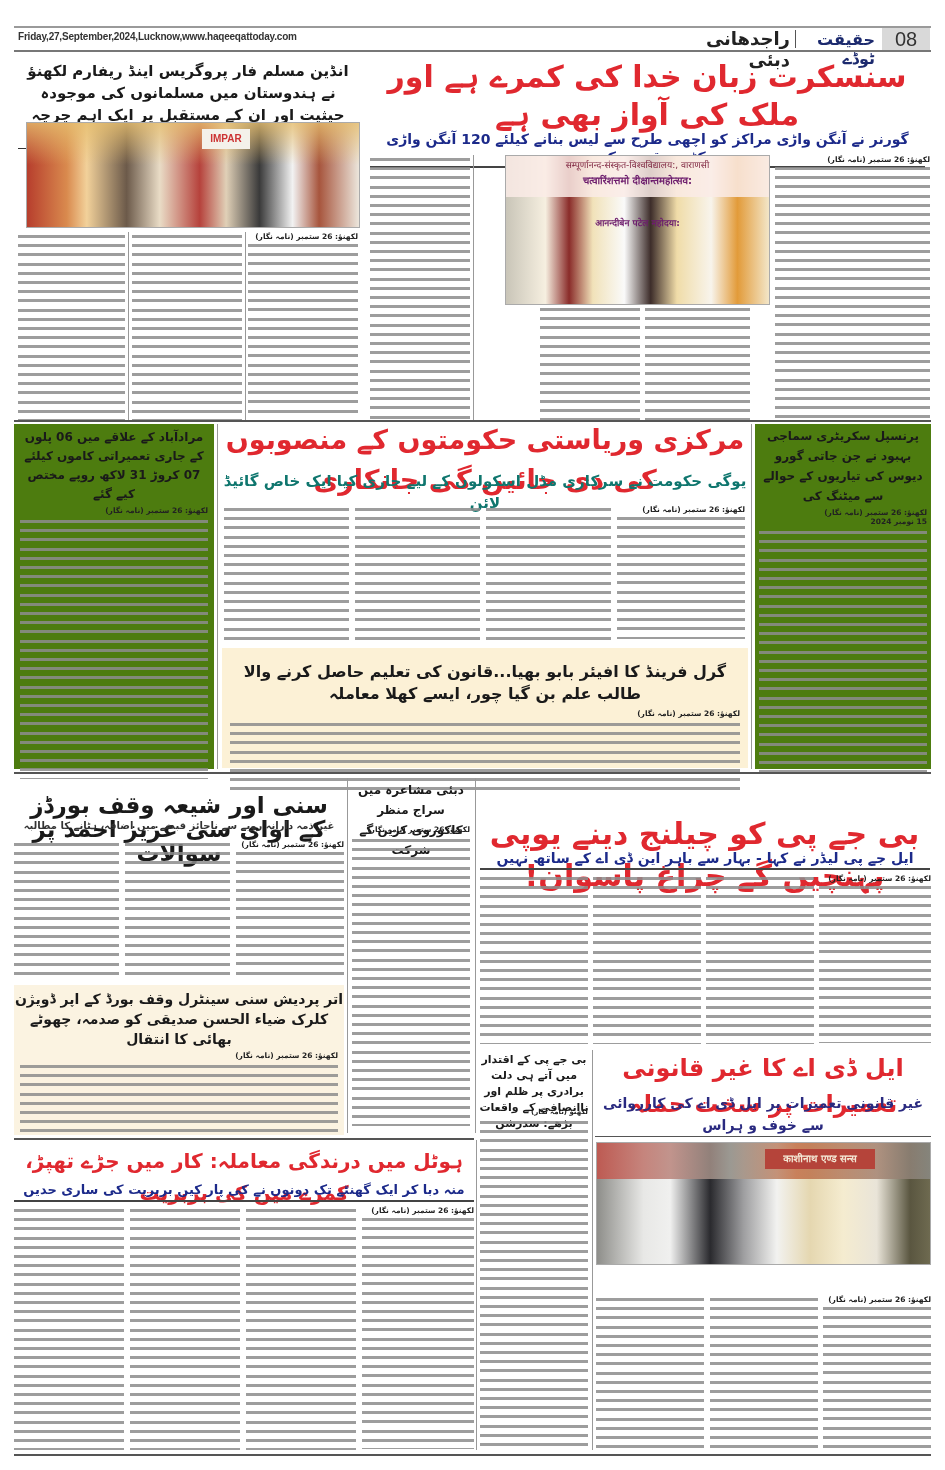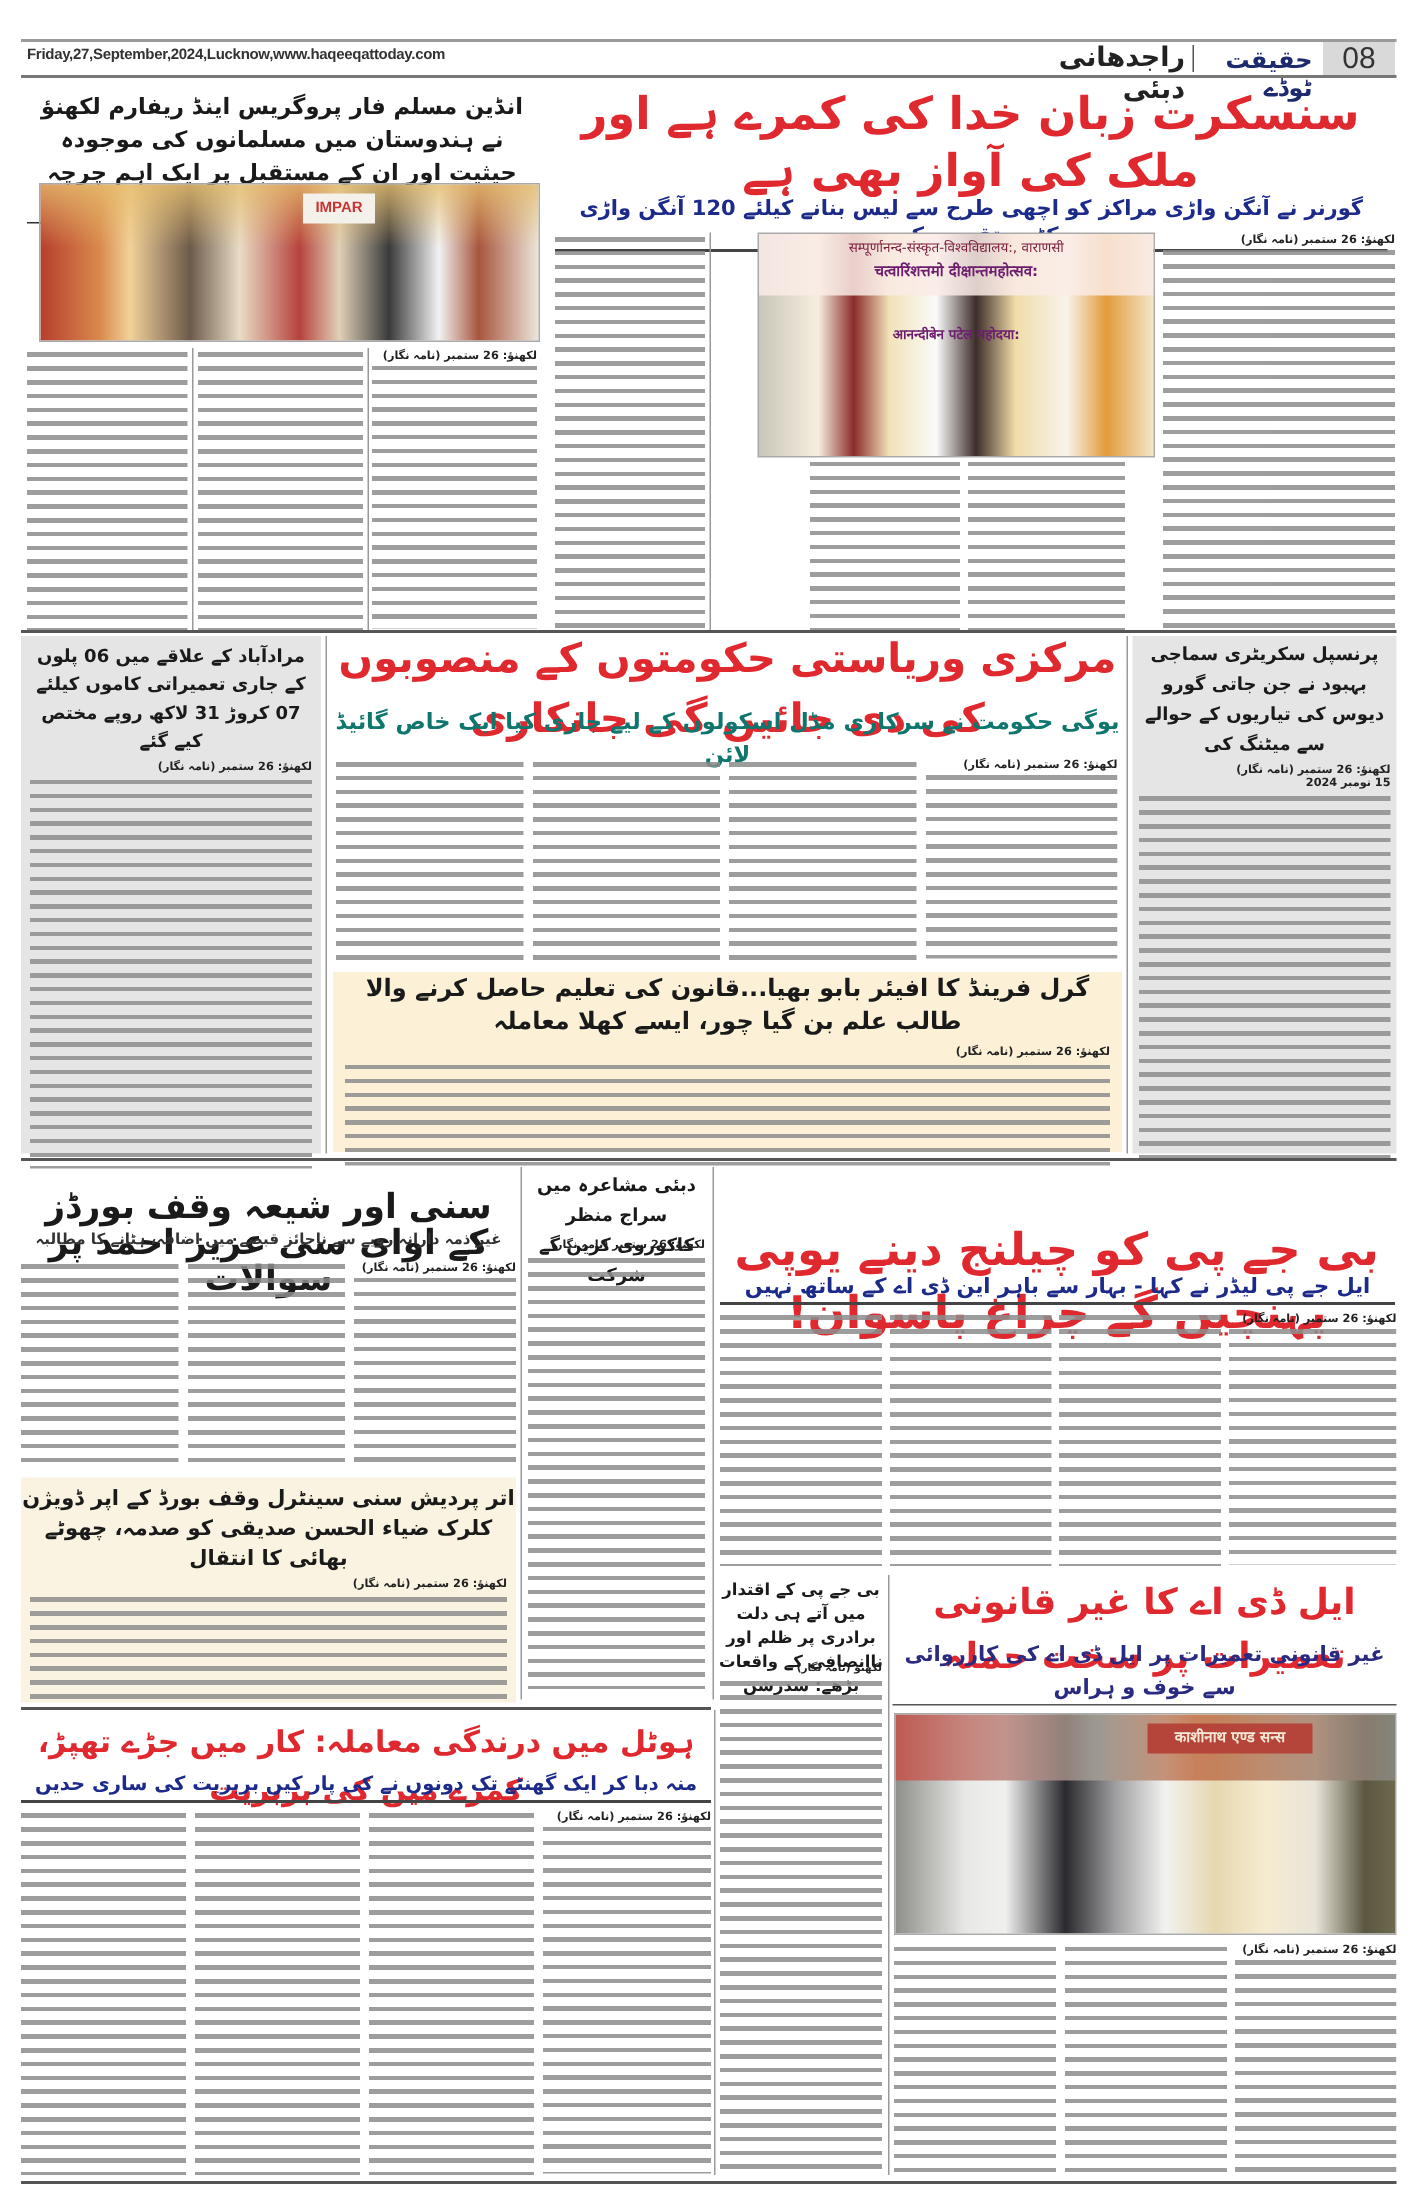--- a/index.html
+++ b/index.html
@@ -36,21 +36,21 @@
   
   .photo { overflow: hidden; border: 1px solid #aaa; }
   .photo1 { background: linear-gradient(90deg, #b73e2d 0%, #d98a4e 12%, #f2d19a 18%, #6c5a4a 30%, #e9dcc6 40%, #b6423c 52%, #e0d0b7 60%, #3a3a3a 70%, #f2f2f2 80%, #a7553d 88%, #ece6dc 100%); }
   .photo1::after { content:""; position:absolute; left:0; top:0; width:100%; height:40%; background: linear-gradient(180deg, rgba(230,190,110,0.8), rgba(230,190,110,0)); }
   .photo2 { background: linear-gradient(90deg, #c9c5b8 0%, #f6efe0 15%, #8a2c2a 24%, #f1e2b9 33%, #fafafa 45%, #3d2d2a 55%, #f0dca8 65%, #f8f4ec 78%, #e29b3a 88%, #f3e6c8 100%); }
   .photo2::before { content:""; position:absolute; left:0; top:0; width:100%; height:28%; background: rgba(250,235,230,0.85); }
   .photo3 { background: linear-gradient(90deg, #8e8e8a 0%, #e8e8e6 14%, #f0f0ef 22%, #2a2a2e 34%, #9e9ea0 44%, #f2f2f0 54%, #e5d7b0 64%, #f5ecd0 74%, #e9e4d8 84%, #5a5640 94%, #6e6a50 100%); }
   .photo3::before { content:""; position:absolute; left:0; top:0; width:100%; height:30%; background: linear-gradient(90deg, #c94e45 0%, #a6a39a 40%, #c0683f 60%, #8b8b86 100%); opacity: 0.8; }
 
   .box-yellow { background: #fcf1d6; }
-  .box-green { background: #e5e5e5; }
+  .box-green { background: #4d7c0f; }
   .box-cream { background: #fbf3e1; }
 
   .hindi-banner-1 { color: #7a1e3a; font-size: 9px; font-weight: normal; }
   .hindi-banner-2 { color: #6d1d6d; font-size: 10px; font-weight: bold; }
 </style>
 </head>
 <body>
 
 <div class="abs mast-top"></div>
 <div class="abs mast-date">Friday,27,September,2024,Lucknow,www.haqeeqattoday.com</div>
@@ -104,21 +104,21 @@
 <div class="abs rtl center hl-blue" style="left:220px; top:470px; width:530px; font-size:15px; line-height:22px; color:#0f766e;">یوگی حکومت نے سرکاری مڈل اسکولوں کے لیے جاری کیا ایک خاص گائیڈ لائن</div>
 <div class="abs text-col" style="left:224px; top:505px; width:125px; height:135px;"></div>
 <div class="abs text-col" style="left:355px; top:505px; width:125px; height:135px;"></div>
 <div class="abs text-col" style="left:486px; top:505px; width:125px; height:135px;"></div>
 <div class="abs" style="left:617px; top:505px; width:128px; height:135px; overflow:hidden;">
   <div class="rtl" style="font-size:7.5px; font-weight:bold; color:#222;">لکھنؤ: 26 ستمبر (نامہ نگار)</div>
   <div class="text-col" style="width:128px; height:125px;"></div>
 </div>
 
 <div class="abs box-yellow" style="left:222px; top:648px; width:526px; height:120px;">
-  <div class="rtl center hl-black" style="padding-top:0; font-size:16px; line-height:22px;">گرل فرینڈ کا افیئر بابو بھیا...قانون کی تعلیم حاصل کرنے والا طالب علم بن گیا چور، ایسے کھلا معاملہ</div>
+  <div class="rtl center hl-black" style="padding-top:13px; font-size:16px; line-height:22px;">گرل فرینڈ کا افیئر بابو بھیا...قانون کی تعلیم حاصل کرنے والا طالب علم بن گیا چور، ایسے کھلا معاملہ</div>
   <div class="rtl" style="padding:4px 8px 0 8px; font-size:7.5px; font-weight:bold; color:#222;">لکھنؤ: 26 ستمبر (نامہ نگار)</div>
   <div class="text-col" style="margin:2px 8px 0 8px; width:510px; height:70px;"></div>
 </div>
 <div class="abs vrule" style="left:751px; top:424px; height:345px;"></div>
 
 <div class="abs box-green" style="left:755px; top:424px; width:176px; height:345px;">
   <div class="rtl center hl-black" style="padding:2px 4px 0 4px; font-size:12px; line-height:20px;">پرنسپل سکریٹری سماجی بہبود نے جن جاتی گورو دیوس کی تیاریوں کے حوالے سے میٹنگ کی</div>
   <div class="rtl" style="padding:2px 4px 0 4px; font-size:7.5px; font-weight:bold; color:#222;">لکھنؤ: 26 ستمبر (نامہ نگار)</div>
   <div class="rtl" style="padding:0 4px; font-size:7.5px; font-weight:bold; color:#222;">15 نومبر 2024</div>
   <div class="text-col" style="margin:2px 4px 0 4px; width:168px; height:250px;"></div>
@@ -157,21 +157,21 @@
   <div class="text-col" style="width:112px; height:160px;"></div>
 </div>
 
 <div class="abs rtl center hl-black" style="left:478px; top:1052px; width:112px; font-size:11px; line-height:16px;">بی جے پی کے اقتدار میں آتے ہی دلت برادری پر ظلم اور ناانصافی کے واقعات بڑھے: سدرشن</div>
 <div class="abs rtl" style="left:480px; top:1108px; width:108px; font-size:7px; font-weight:bold; color:#222;">لکھنؤ (نامہ نگار)</div>
 <div class="abs text-col" style="left:480px; top:1118px; width:108px; height:330px;"></div>
 <div class="abs vrule" style="left:592px; top:1050px; height:400px;"></div>
 
 <div class="abs rtl center hl-red" style="left:595px; top:1050px; width:336px; font-size:24px; line-height:36px;">ایل ڈی اے کا غیر قانونی تعمیرات پر سخت حملہ</div>
 <div class="abs rtl center" style="left:595px; top:1092px; width:336px; font-size:14px; line-height:22px; color:#2a2a80; font-weight:bold; border-bottom:1.5px solid #555;">غیر قانونی تعمیرات پر ایل ڈی اے کی کارروائی سے خوف و ہراس</div>
-<div class="abs photo photo3" style="left:596px; top:1142px; width:335px; height:148px;">
+<div class="abs photo photo3" style="left:596px; top:1142px; width:335px; height:123px;">
   <div class="abs" style="left:168px; top:6px; width:110px; height:20px; background:#b5443a; color:#f4e7d4; font-size:10px; font-weight:bold; text-align:center; line-height:20px; z-index:2;">काशीनाथ एण्ड सन्स</div>
 </div>
 <div class="abs text-col" style="left:596px; top:1295px; width:108px; height:155px;"></div>
 <div class="abs text-col" style="left:710px; top:1295px; width:108px; height:155px;"></div>
 <div class="abs" style="left:823px; top:1295px; width:108px; height:155px; overflow:hidden;">
   <div class="rtl" style="font-size:7.5px; font-weight:bold; color:#222;">لکھنؤ: 26 ستمبر (نامہ نگار)</div>
   <div class="text-col" style="width:108px; height:145px;"></div>
 </div>
 
 <div class="abs hrule" style="left:14px; top:1138px; width:460px;"></div>

